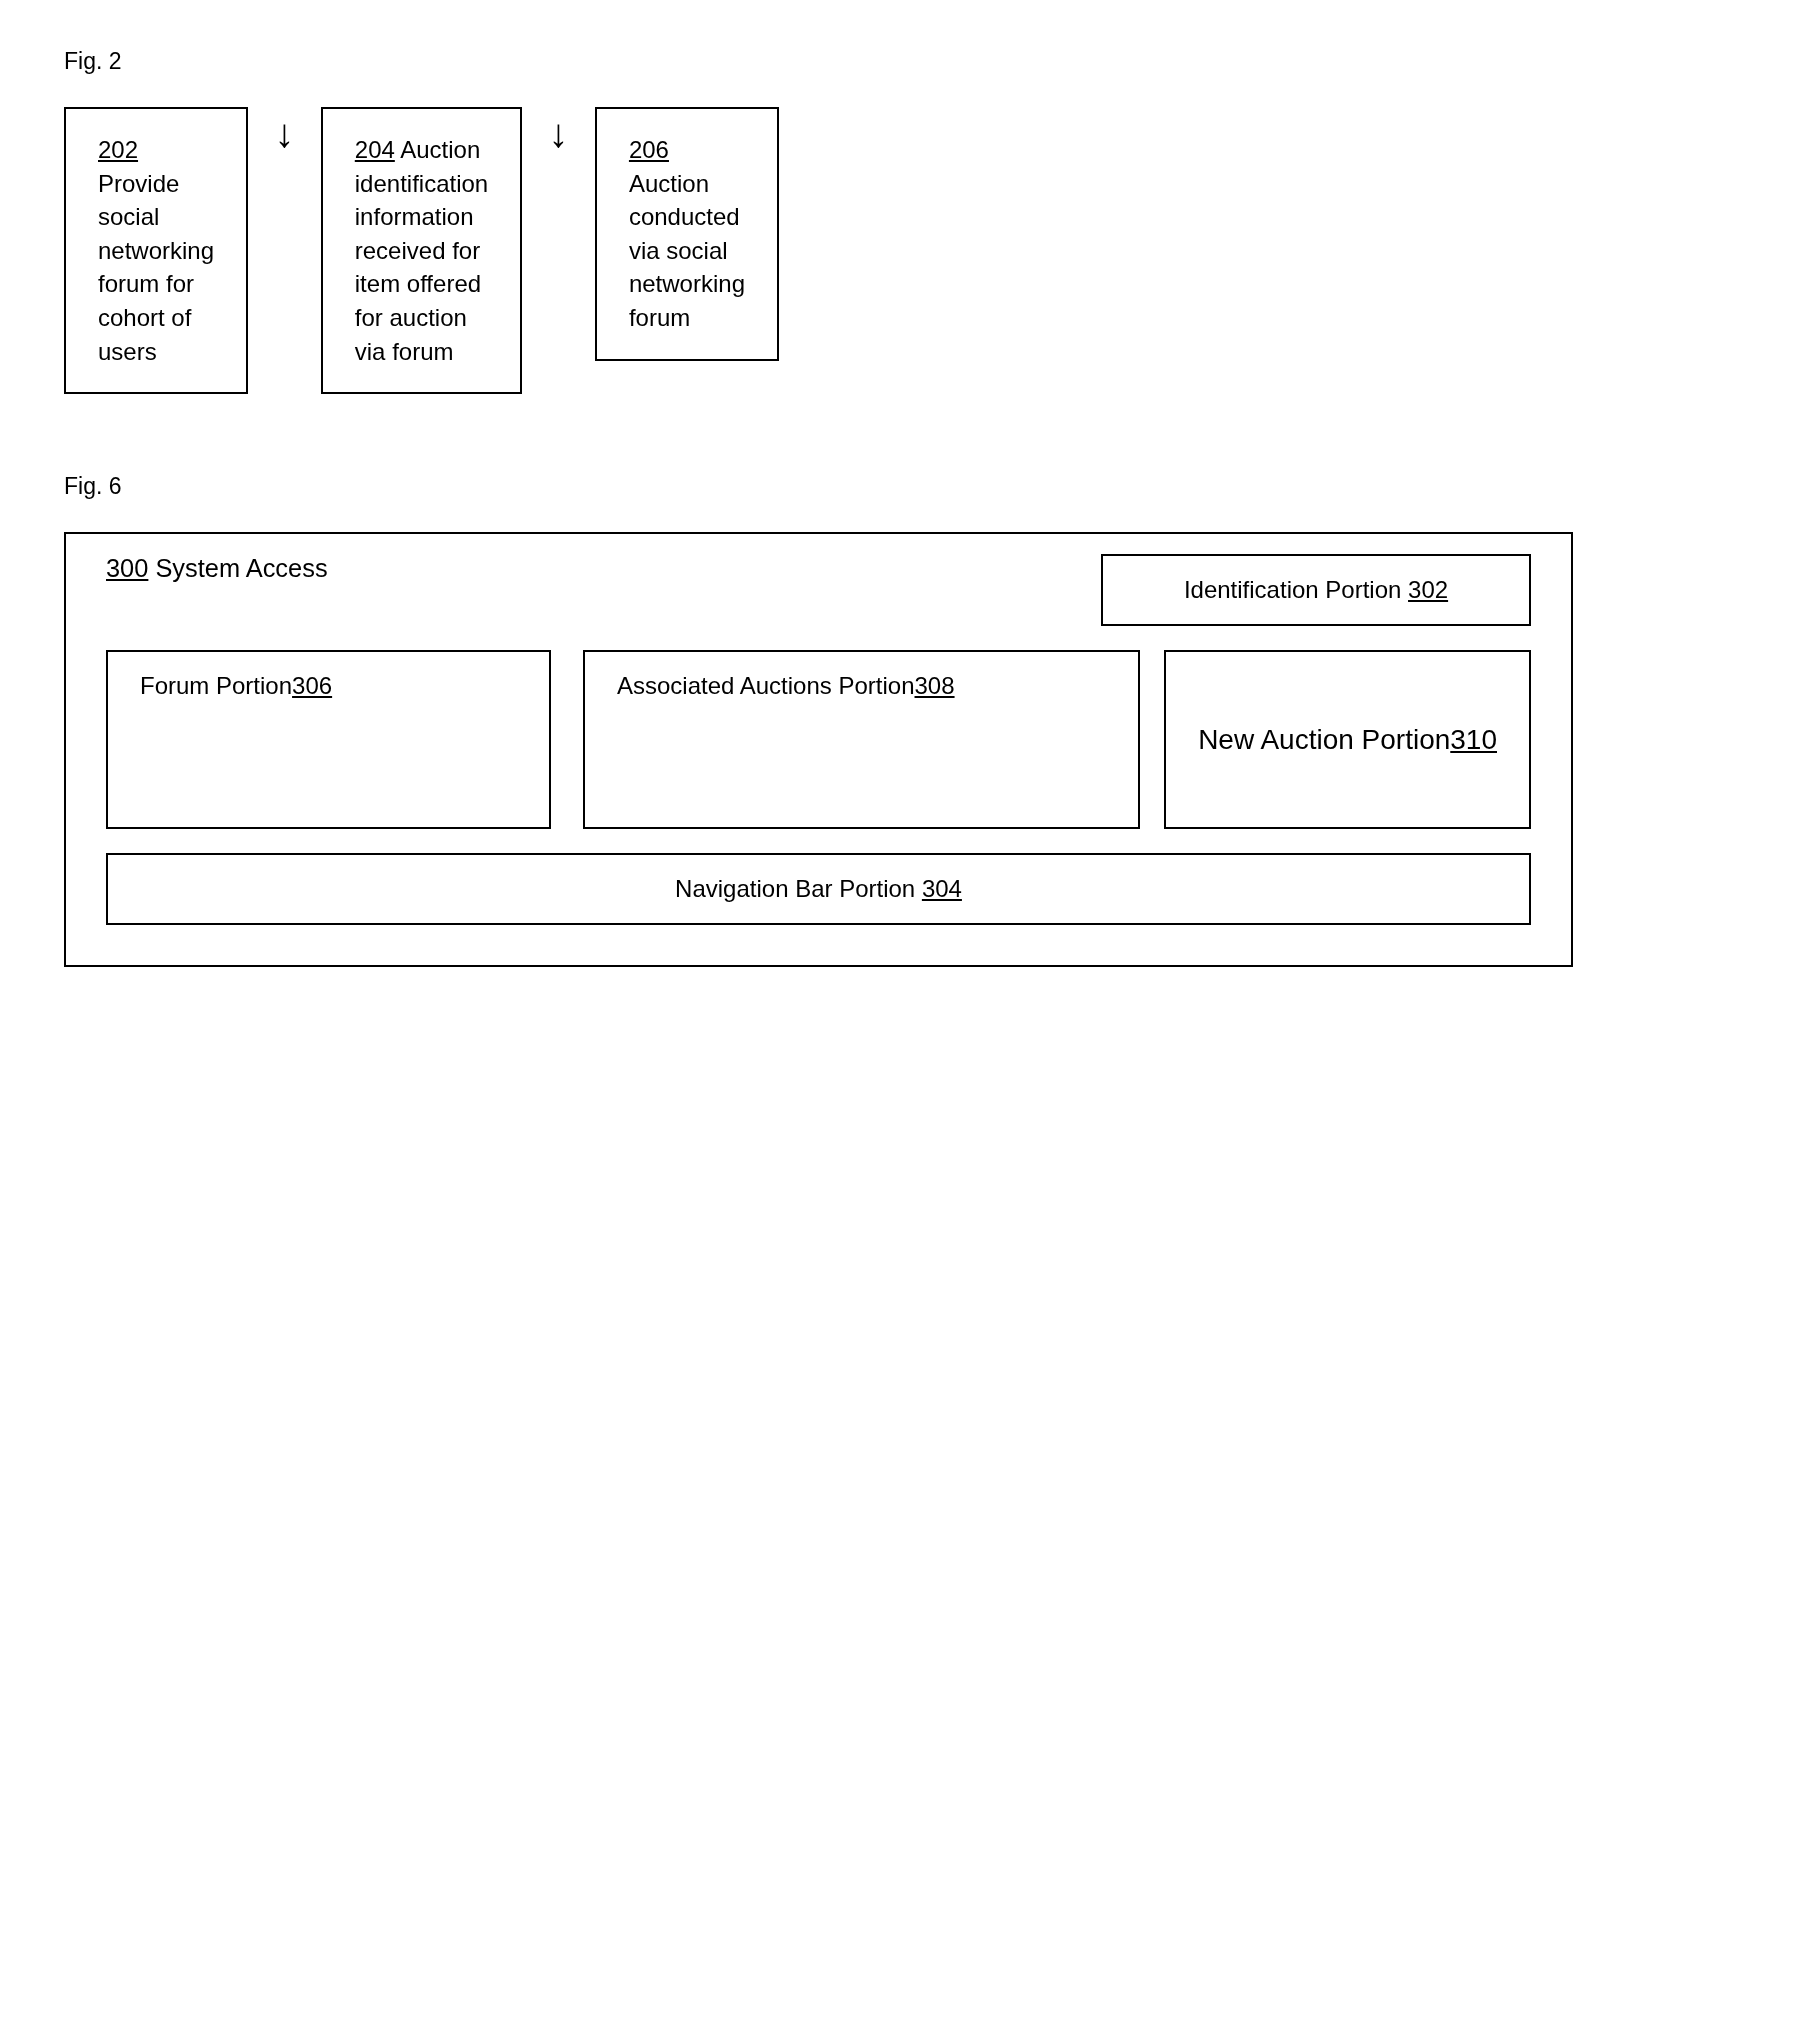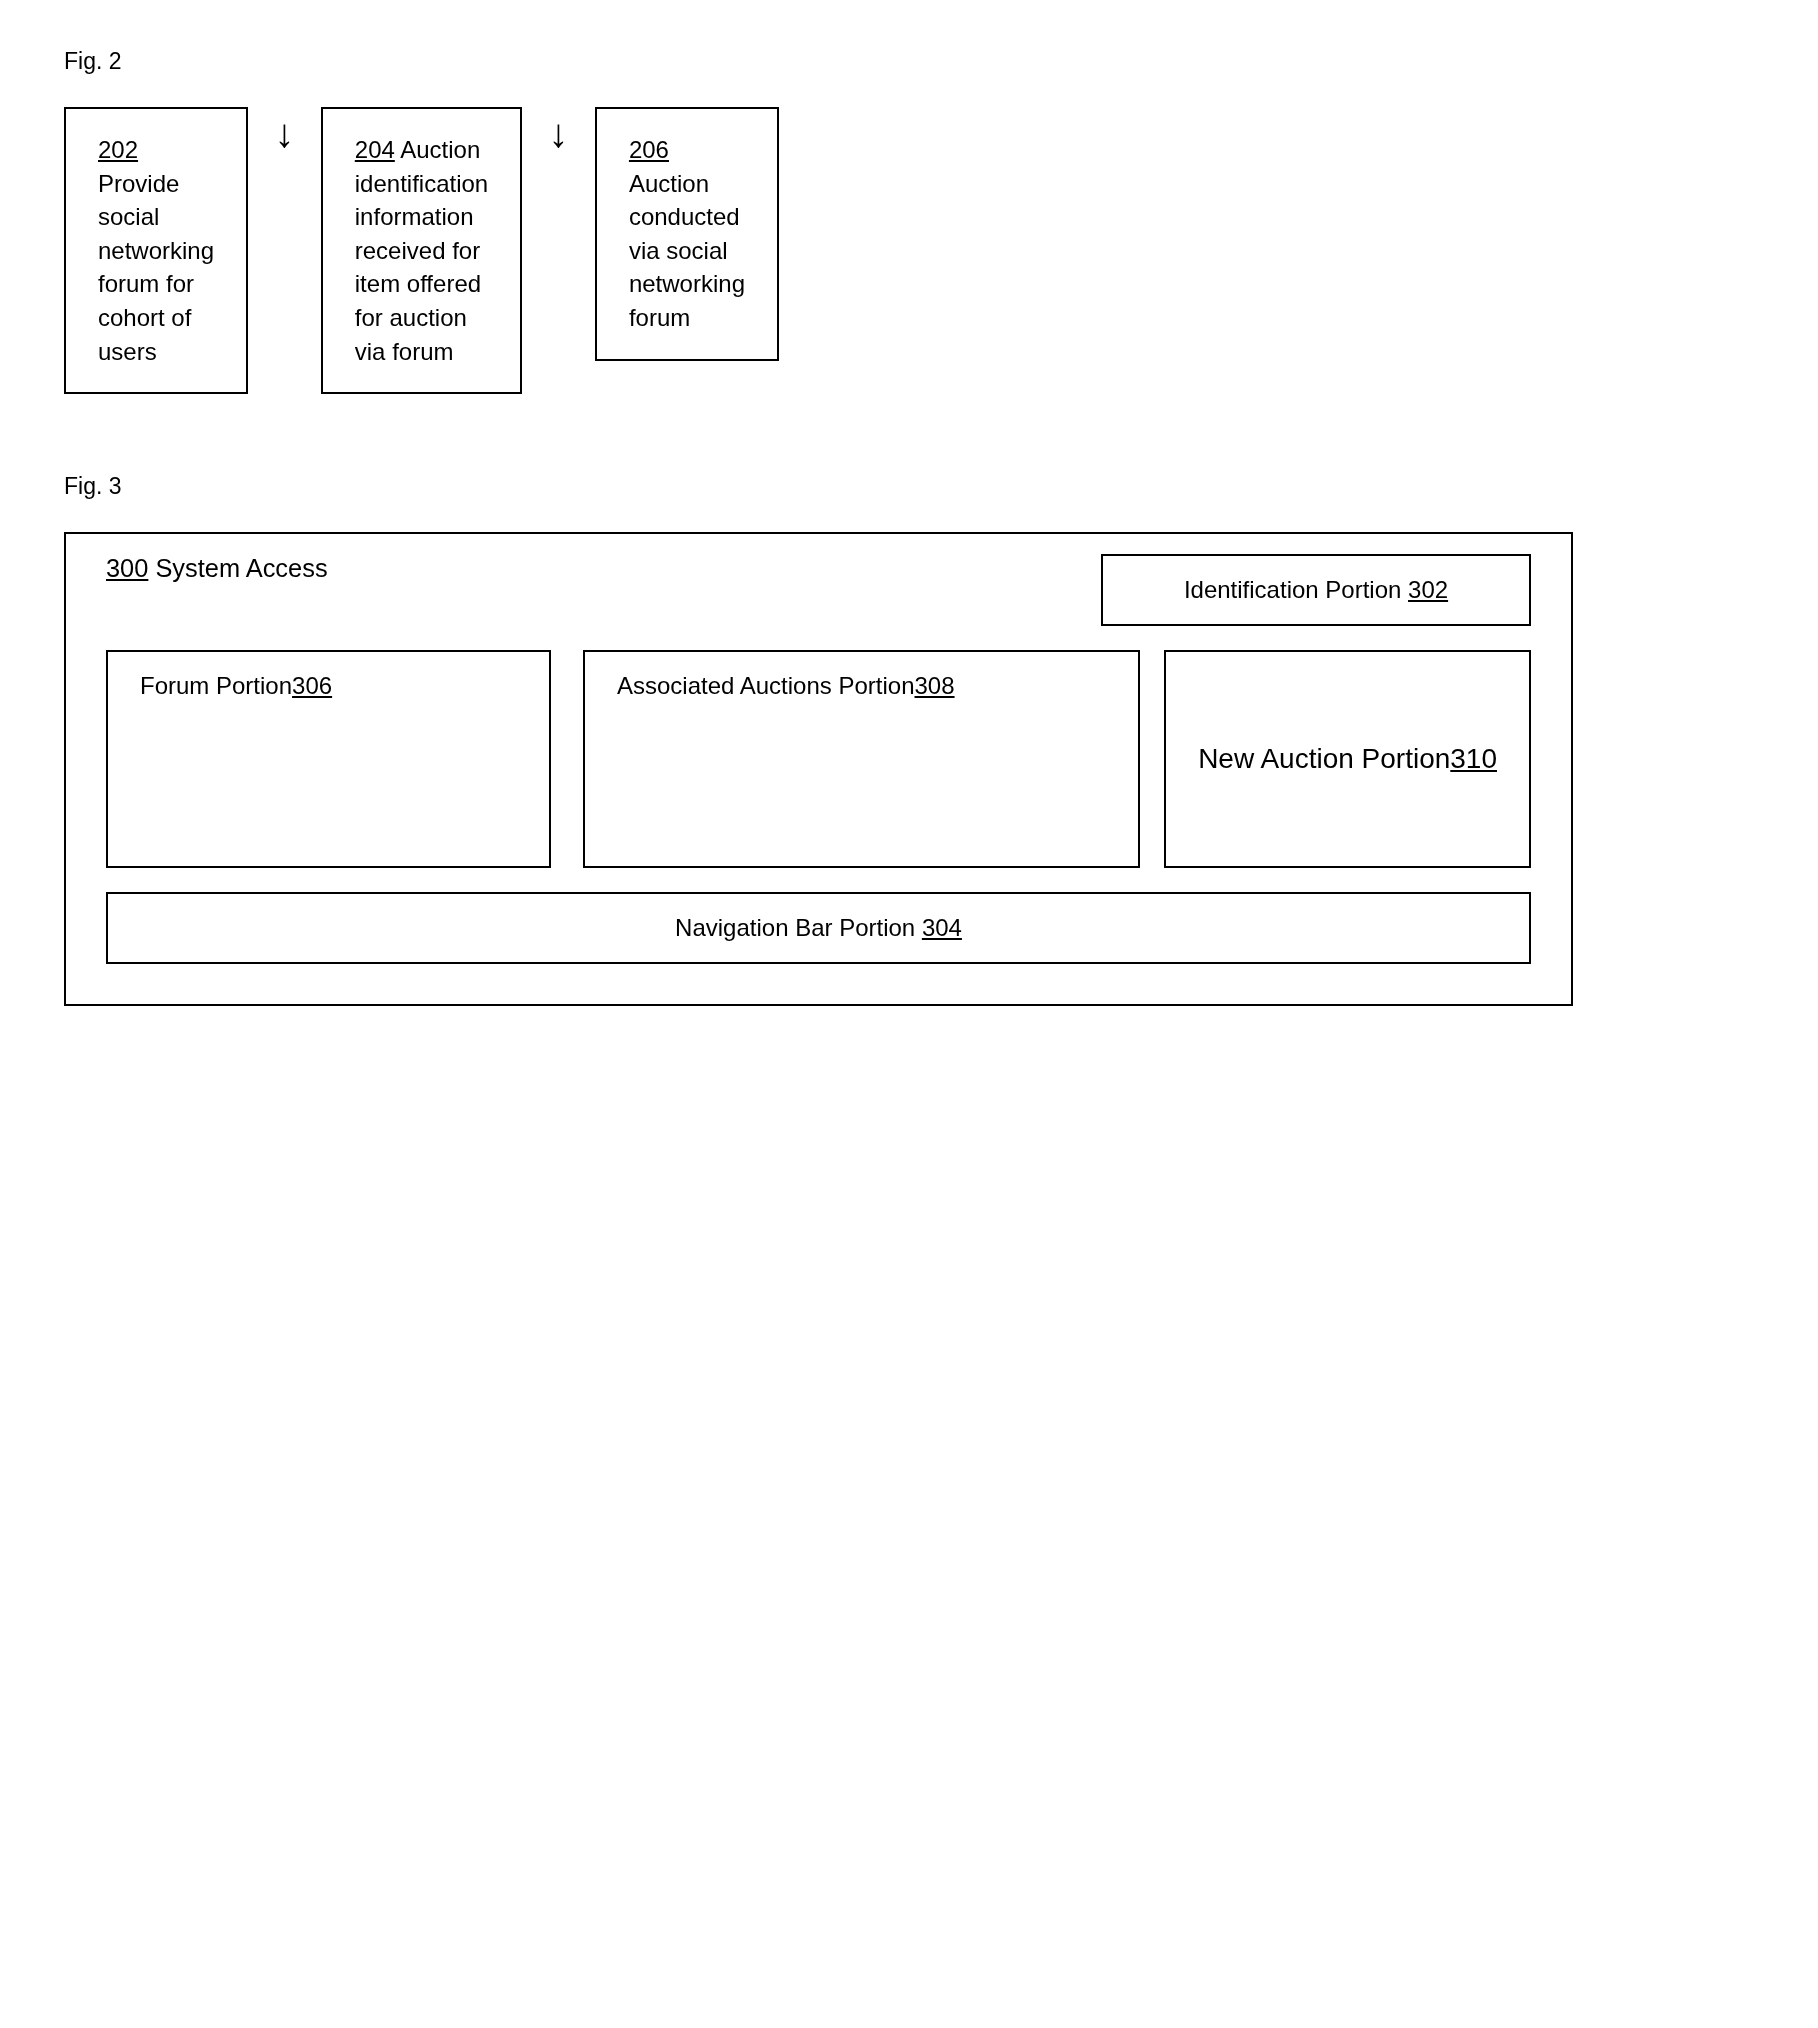--- a/index.html
+++ b/index.html
@@ -87,21 +87,21 @@
       display: flex;
       gap: 32px;
       margin-bottom: 24px;
     }
 
     .forum-portion-box {
       border: 2.4px solid #000;
       padding: 20px 32px;
       font-size: 24px;
       width: 445px;
-      height: 218px;
+      height: 179px;
       display: flex;
       align-items: flex-start;
     }
 
     .right-column {
       display: flex;
       gap: 24px;
       flex: 1;
     }
 
@@ -159,21 +159,21 @@
 
     <div class="flow-arrow">↓</div>
 
     <div class="flow-box">
       <span class="underline">206</span><span> Auction conducted via social networking forum</span>
     </div>
   </div>
 </div>
 
 <div class="fig3-container">
-  <div class="fig-label">Fig. 3</div>
+  <div class="fig-label">Fig. 6</div>
 
   <div class="system-access-box">
 
     <div class="fig3-header-row">
       <div class="system-access-title">
         <span class="underline">300</span><span> System Access</span>
       </div>
       <div class="identification-box">
         <span>Identification Portion </span><span class="underline">302</span>
       </div>

